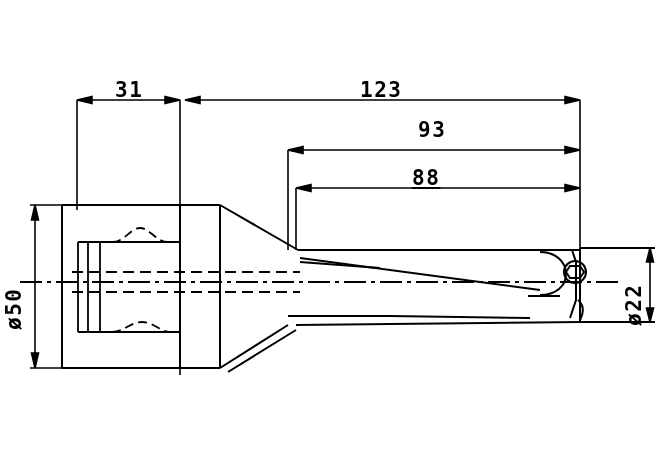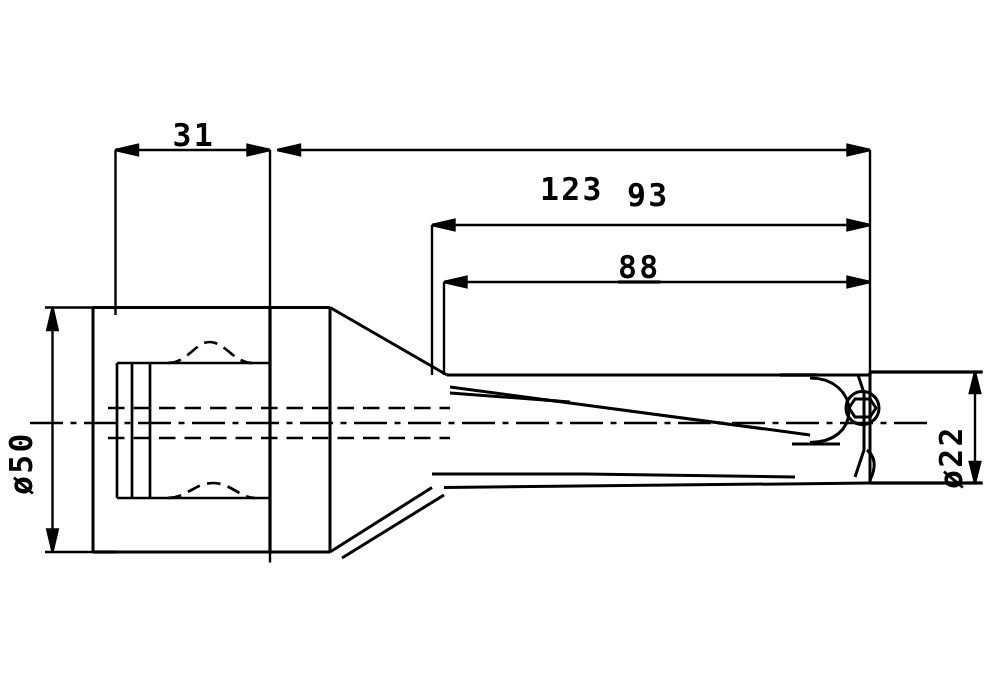--- a/index.html
+++ b/index.html
@@ -148,21 +148,21 @@
     <g stroke="#000" stroke-width="2" fill="none">
       <line x1="580" y1="248" x2="655" y2="248"></line>
       <line x1="580" y1="322" x2="655" y2="322"></line>
       <line x1="580" y1="248" x2="580" y2="322"></line>
     </g>
 
   </svg>
 
   <div class="dimtext" style="left:115px; top:80px;">31</div>
 
-  <div class="dimtext" style="left:360px; top:80px;margin-top:36px;">123</div>
+  <div class="dimtext" style="left:360px; top:80px;">123</div>
 
   <div class="dimtext" style="left:418px; top:120px;">93</div>
 
   <div class="dimtext" style="left:412px; top:168px;text-decoration:underline;">88</div>
 
   <div class="dimtext vtext" style="left:4px; top:330px;">ø50</div>
 
   <div class="dimtext vtext" style="left:624px; top:326px;">ø22</div>
 
 </div>

